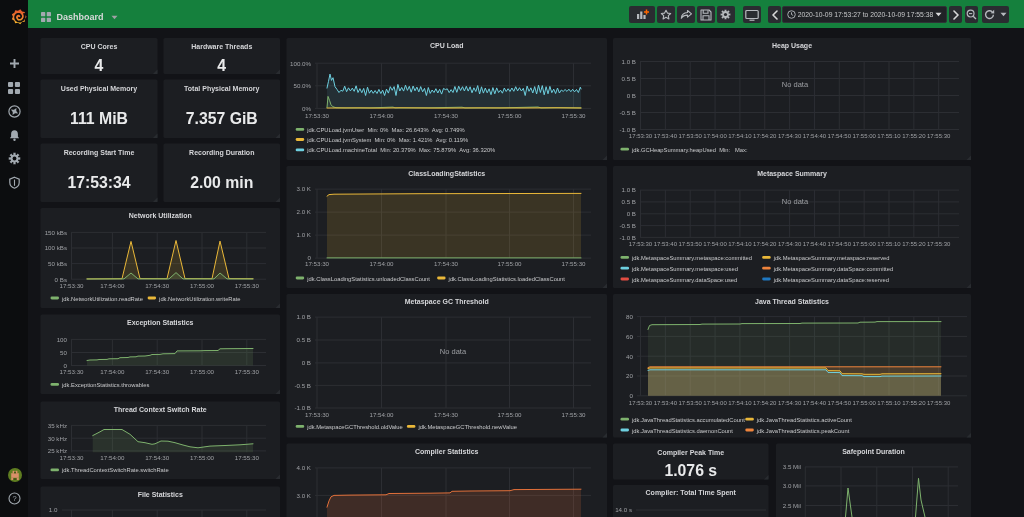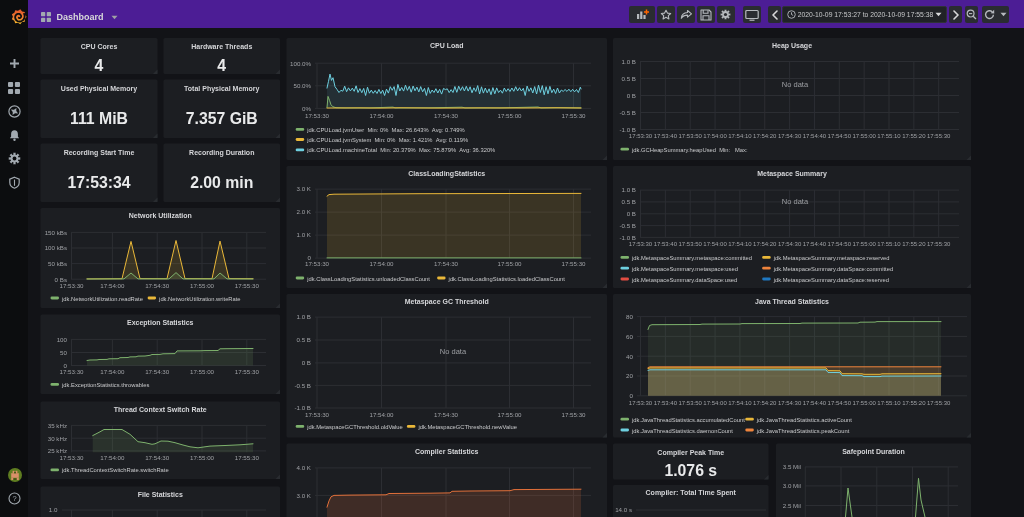--- a/index.html
+++ b/index.html
@@ -1,18 +1,18 @@
 <!DOCTYPE html>
 <html><head><meta charset="utf-8"><style>
 *{margin:0;padding:0;box-sizing:border-box;}
 html,body{width:1024px;height:517px;overflow:hidden;background:#121317;font-family:"Liberation Sans",sans-serif;}
 #side{position:absolute;left:0;top:0;width:28px;height:517px;background:#0c0d0f;z-index:5;}
 #side .logo{position:absolute;left:3px;top:3px;}
 #side .ic{position:absolute;left:7.5px;width:13px;height:13px;}
-#nav{position:absolute;left:28px;top:0;width:996px;height:28px;background:#4c1d95;z-index:4;}
+#nav{position:absolute;left:28px;top:0;width:996px;height:28px;background:#15803d;z-index:4;}
 .navtitle{position:absolute;left:12.5px;top:8px;display:flex;align-items:center;}
 .navtitle span{color:#d8d9da;font-size:9px;font-weight:bold;margin-left:6px;}
 .btn{position:absolute;top:6px;height:17px;background:#2a2c31;border-radius:2px;display:flex;align-items:center;justify-content:center;}
 .tbox{position:absolute;top:6px;height:17px;background:#202226;border:1px solid #2f3237;border-radius:2px;display:flex;align-items:center;color:#c8c9cb;font-size:6.8px;white-space:nowrap;}
 #chart{position:absolute;left:0;top:28px;}
 </style></head><body>
 <svg id="chart" width="1024" height="489" viewBox="0 28 1024 489" style="position:absolute;left:0;top:28px">
 <rect x="40.5" y="38" width="117" height="36" rx="1.5" fill="#1c1e22"></rect>
 <path d="M153.0 74 L157.5 69.5 L157.5 74 Z" fill="#292c30"></path>
 <text x="99.0" y="49.3" font-size="7" fill="#d5d6d9" text-anchor="middle" font-weight="bold">CPU Cores</text>

